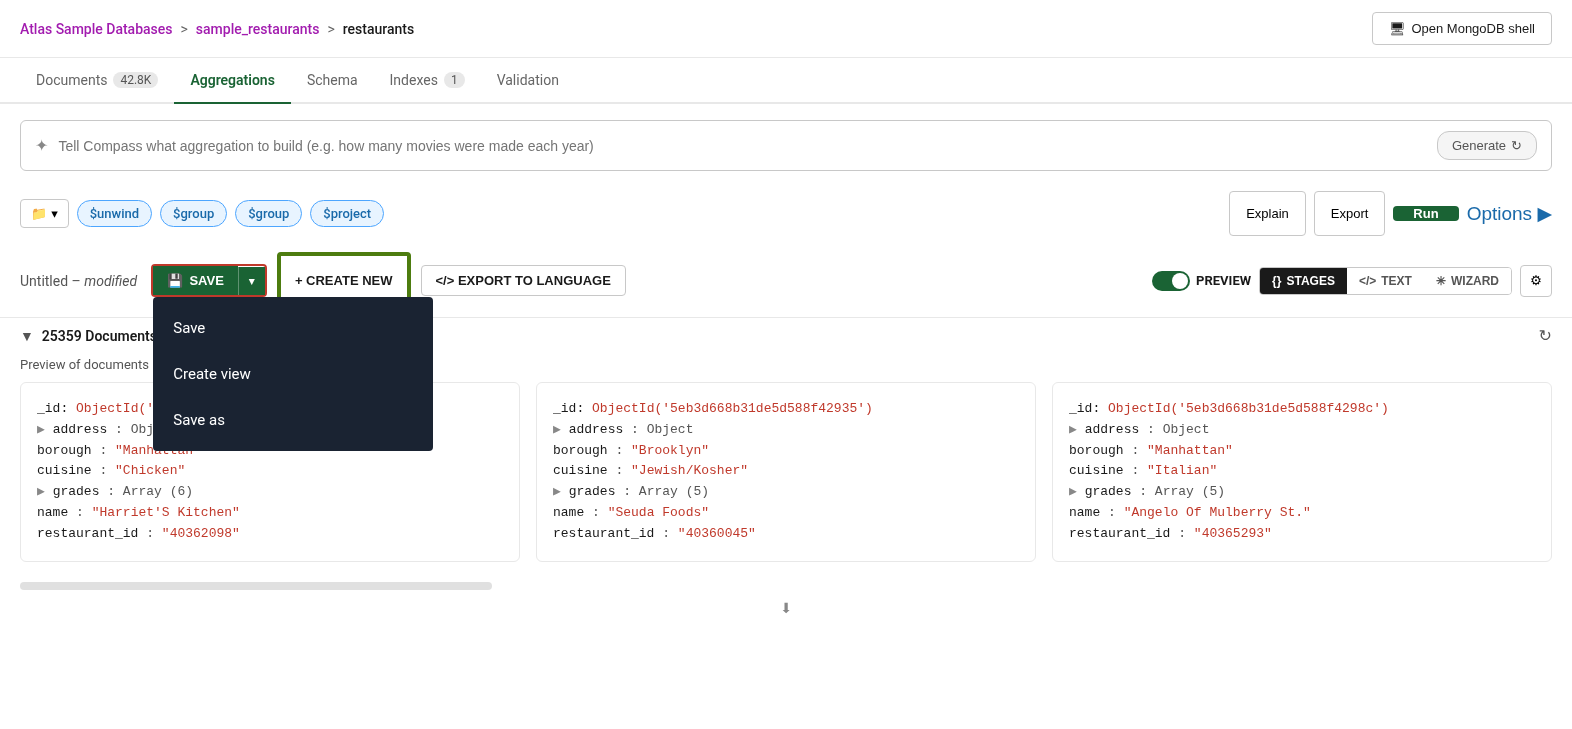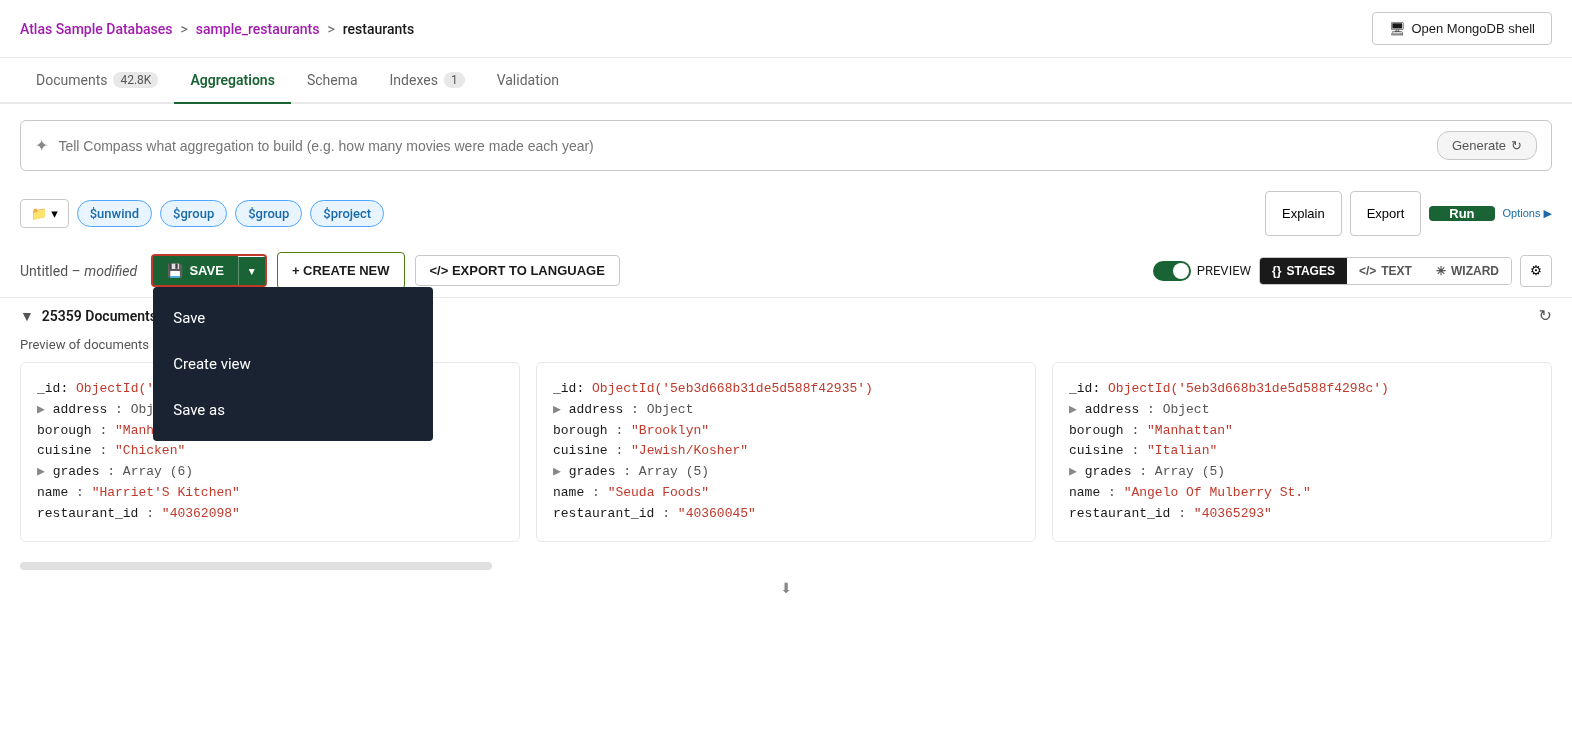--- a/index.html
+++ b/index.html
@@ -166,21 +166,21 @@
       color: #fff;
       cursor: pointer;
       font-size: 13px;
       font-weight: 600;
     }
     .options-btn {
       color: #1a6aaa;
       background: none;
       border: none;
       cursor: pointer;
-      font-size: 11px;
+      font-size: 19px;
       display: flex;
       align-items: center;
       gap: 3px;
     }
 
     
     .action-bar {
       display: flex;
       align-items: center;
       padding: 8px 20px;
@@ -221,22 +221,22 @@
       color: #fff;
       cursor: pointer;
       border: none;
       border-left: 1px solid rgba(255,255,255,0.3);
       font-size: 12px;
     }
     .create-new-btn {
       display: flex;
       align-items: center;
       gap: 5px;
-      padding: 10px 14px;
-      border: 1px solid #4d7c0f;
+      padding: 17px 14px;
+      border: 4px solid #4d7c0f;
       border-radius: 4px;
       background: #fff;
       cursor: pointer;
       font-size: 13px;
       font-weight: 600;
       color: #1a1a1a;
     }
     .export-lang-btn {
       display: flex;
       align-items: center;
@@ -274,21 +274,21 @@
       position: absolute;
       width: 16px;
       height: 16px;
       background: #fff;
       border-radius: 50%;
       top: 2px;
       right: 2px;
     }
     .toggle-label {
       font-size: 13px;
-      font-weight: 400;
+      font-weight: 700;
     }
     .view-mode-group {
       display: flex;
       align-items: center;
       border: 1px solid #c8c8c8;
       border-radius: 4px;
       overflow: hidden;
     }
     .view-mode-btn {
       padding: 6px 12px;

